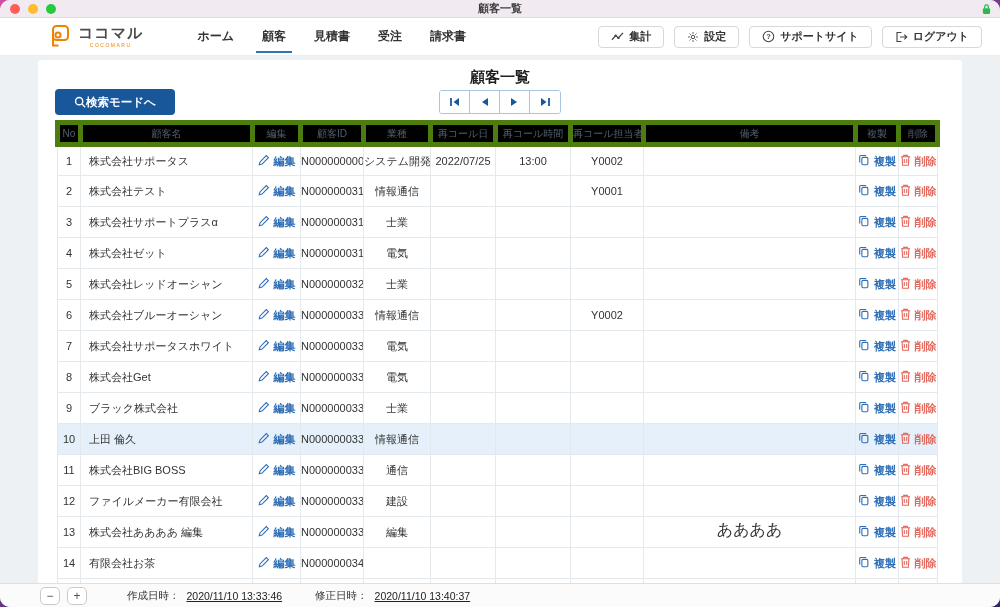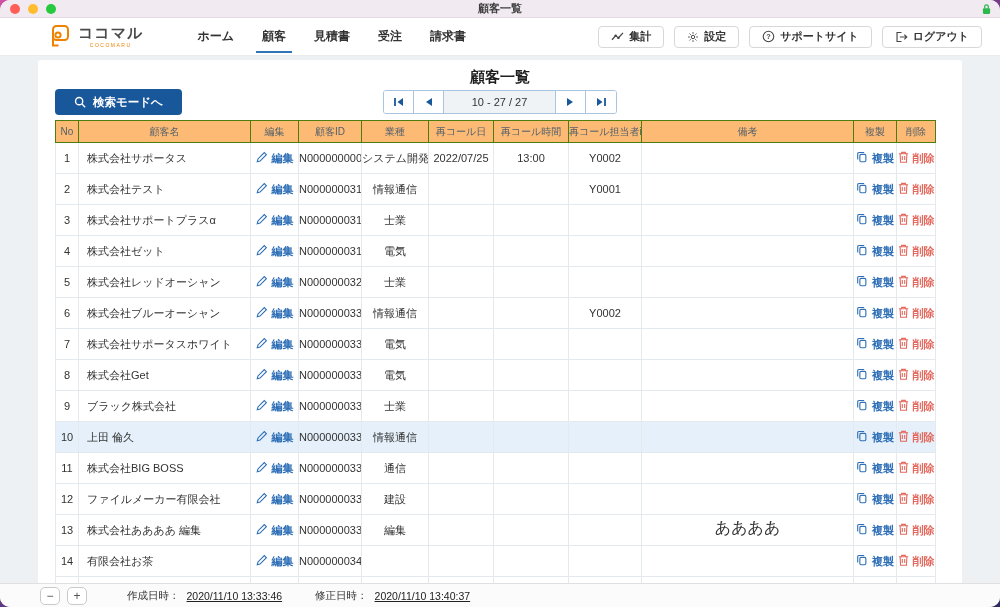--- a/index.html
+++ b/index.html
@@ -36,38 +36,38 @@
     color:#333; cursor:pointer; }
   .hdr-btn .ic { line-height:0; }
 
   
   .page { position:absolute; top:57px; left:0; right:0; bottom:24px; background:#edf1f3; }
   .card { position:absolute; top:3px; left:38px; right:38px; bottom:0; background:#fff;
     border-radius:3px 3px 0 0; }
   .page-title { text-align:center; font-size:15px; font-weight:bold; color:#1f1f1f; padding-top:8px; height:26px; }
   .controls { position:relative; height:28px; margin:2px 17px 0; display:flex; align-items:center; }
   .btn-fill { background:#19579b; color:#fff; border:none; height:26px; border-radius:4px;
-    display:flex; align-items:center; gap:7px; font-size:11.5px; font-weight:bold; cursor:pointer; }
+    display:flex; align-items:center; font-size:11.5px; font-weight:bold; cursor:pointer; }
   .search-btn { padding:0 19px; }
   .add-btn { padding:0 23px; }
   .btn-line { background:#fff; border:1px solid #19579b; color:#19579b; height:26px; border-radius:4px;
     display:flex; align-items:center; gap:6px; padding:0 14px; font-size:11.5px; font-weight:bold; cursor:pointer; }
   .right-actions { margin-left:auto; display:flex; gap:9px; }
   .pager { position:absolute; left:50%; top:2px; transform:translateX(-50%); display:flex;
     border:1px solid #a9c4de; border-radius:3px; overflow:hidden; height:24px; background:#fff; }
   .pager-btn { width:30px; display:flex; align-items:center; justify-content:center;
     border-right:1px solid #a9c4de; background:#fff; cursor:pointer; line-height:0; }
   .pager-btn.last { border-right:none; }
   .pager-display { width:112px; background:#eff3f6; border-right:1px solid #a9c4de;
     display:flex; align-items:center; justify-content:center; font-size:11px; color:#333; }
 
   
   .table-wrap { margin:4px 17px 0; overflow:hidden; }
   table { border-collapse:collapse; table-layout:fixed; width:880px; }
-  th { background:#fdba74; border:1px solid #4d7c0f; height:22px; font-size:10px;
+  th { background:#000000; border:5px solid #4d7c0f; height:22px; font-size:10px;
     font-weight:normal; color:#51606c; overflow:hidden; white-space:nowrap; }
   td { border:1px solid #e3e9ed; height:31px; font-size:11px; color:#333; text-align:center;
     overflow:hidden; white-space:nowrap; background:#fff; }
   td.name { text-align:left; padding-left:8px; }
   td.note { text-align:center; vertical-align:top; padding:3px 7px; font-size:16px; }
   tr.highlight td { background:#e5f0fa; }
   .cell-btn { display:inline-flex; align-items:center; gap:4px; color:#2e6fb7; font-weight:bold;
     font-size:11px; cursor:pointer; line-height:0; }
   .cell-btn span { line-height:normal; }
   .cell-btn.del { color:#e4685d; }
@@ -179,21 +179,20 @@
               <svg width="11" height="10" viewBox="0 0 11 10">
                   <path d="M2 1v8" stroke="#19579b" stroke-width="1.8"></path>
                   <path d="M10 1 4.5 5 10 9z" fill="#19579b"></path>
                 </svg>
             </div>
             <div class="pager-btn">
               <svg width="9" height="10" viewBox="0 0 9 10">
                   <path d="M8 1 2 5l6 4z" fill="#19579b"></path>
                 </svg>
             </div>
-            <div class="pager-display">10 - 27 / 27</div>
             <div class="pager-btn">
               <svg width="9" height="10" viewBox="0 0 9 10">
                   <path d="M1 1l6 4-6 4z" fill="#19579b"></path>
                 </svg>
             </div>
             <div class="pager-btn last">
               <svg width="11" height="10" viewBox="0 0 11 10">
                   <path d="M1 1l5.5 4L1 9z" fill="#19579b"></path>
                   <path d="M9 1v8" stroke="#19579b" stroke-width="1.8"></path>
                 </svg>

